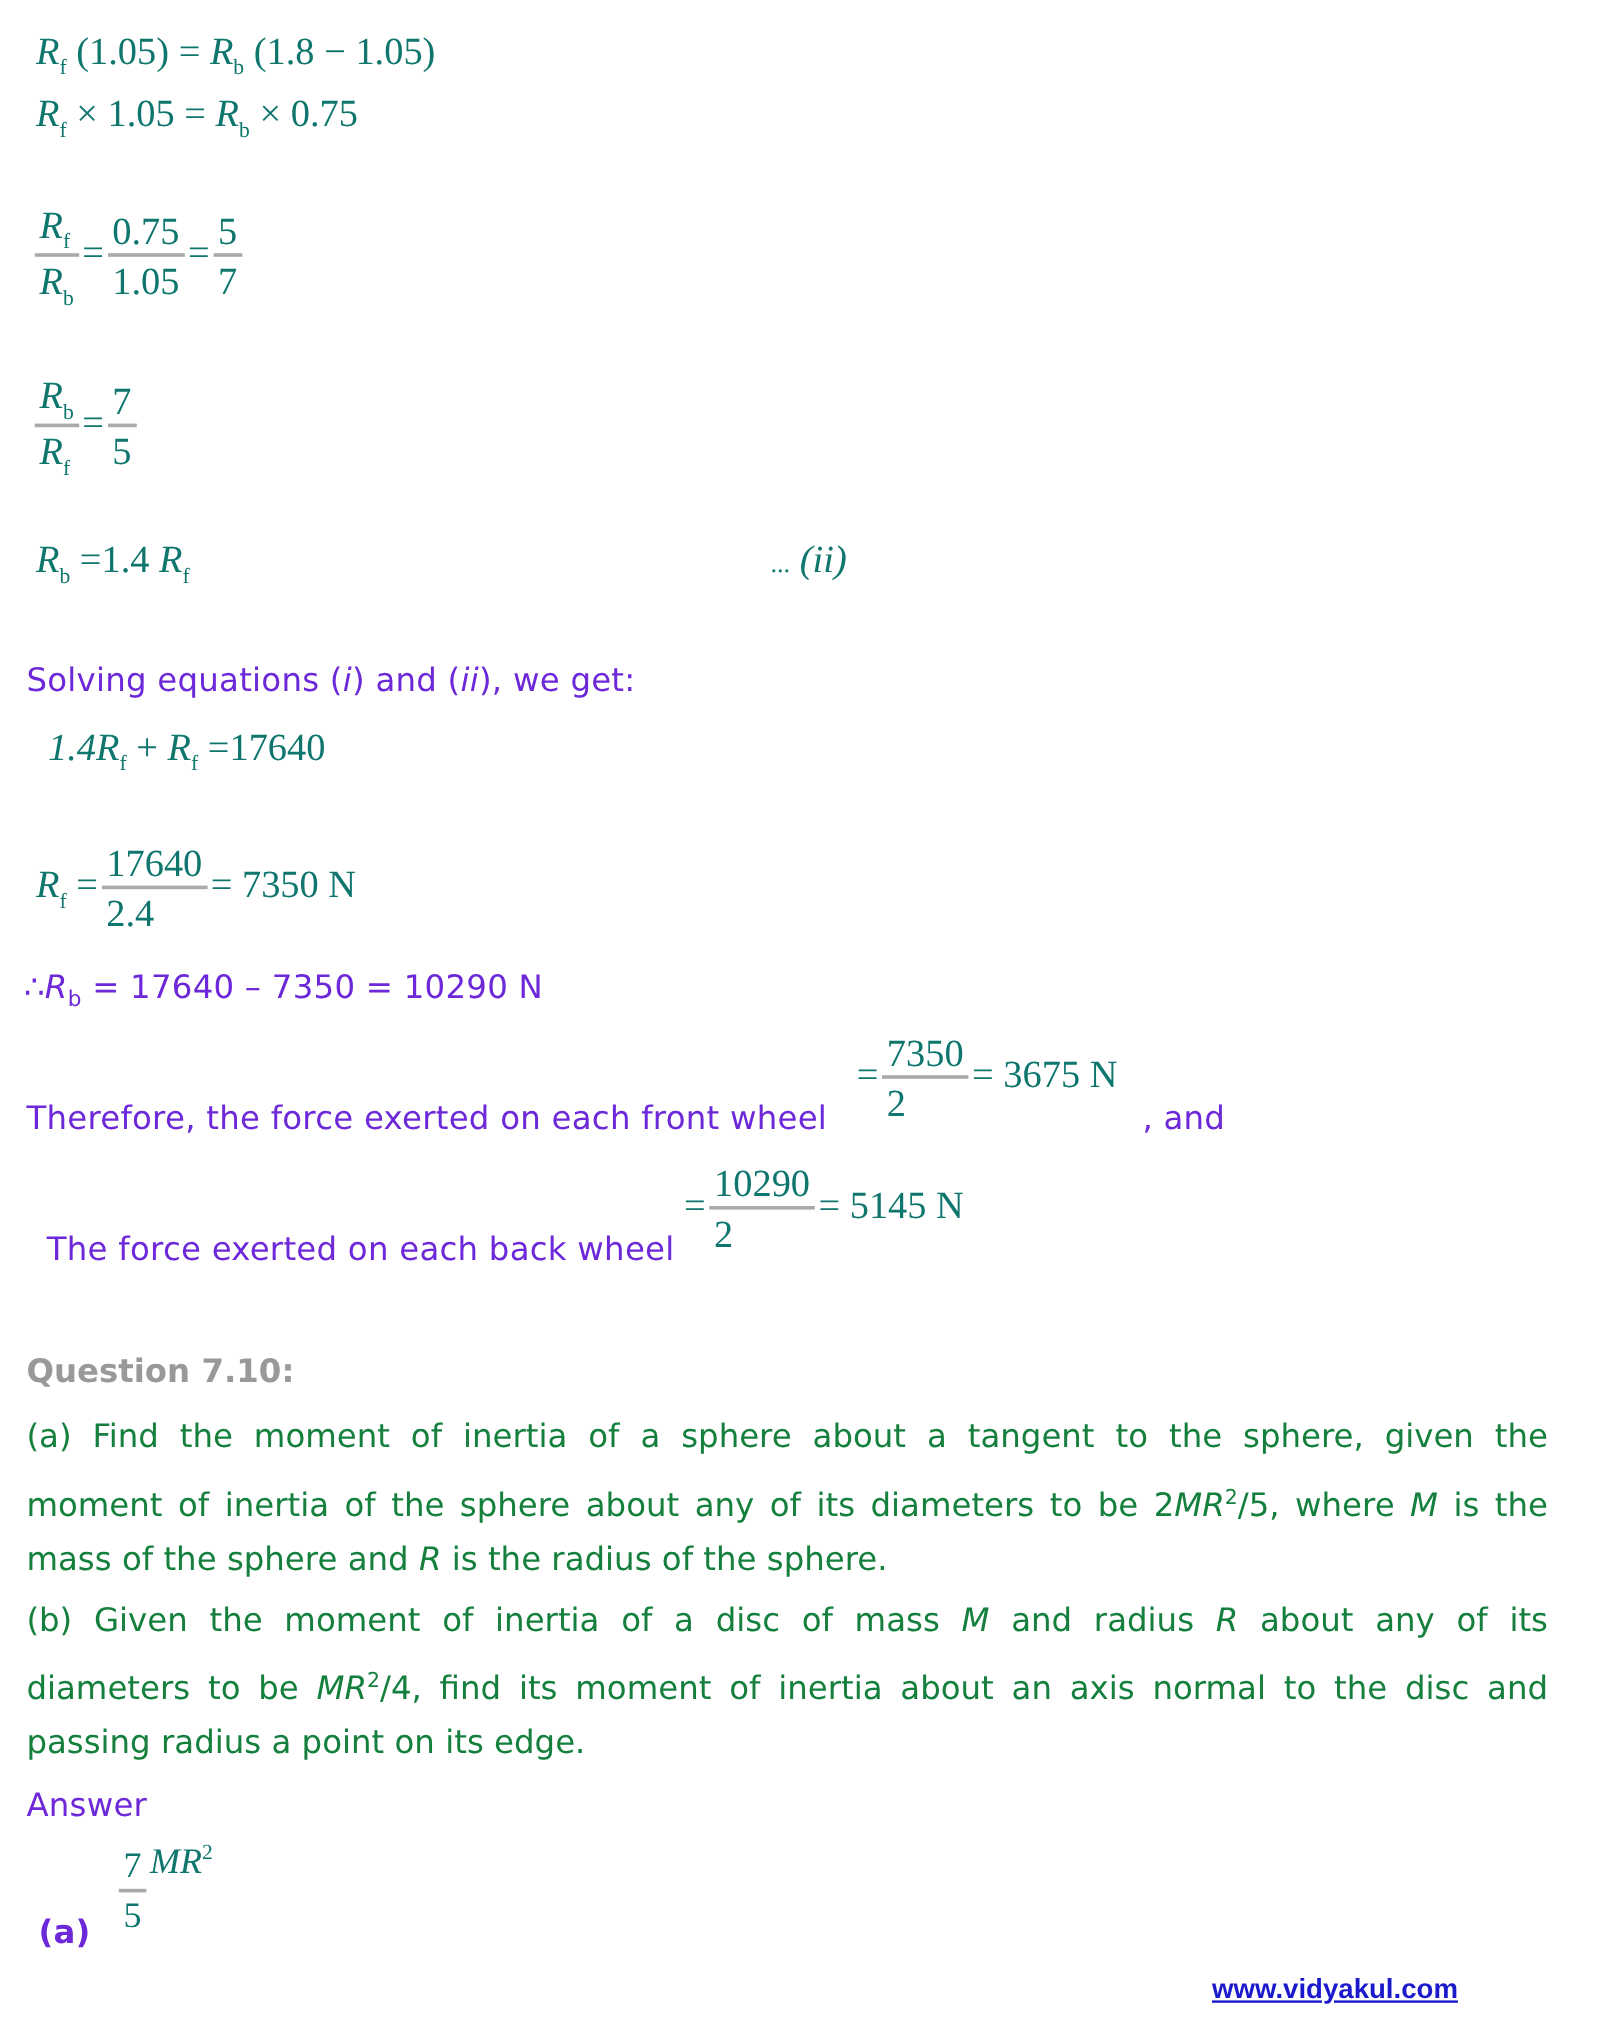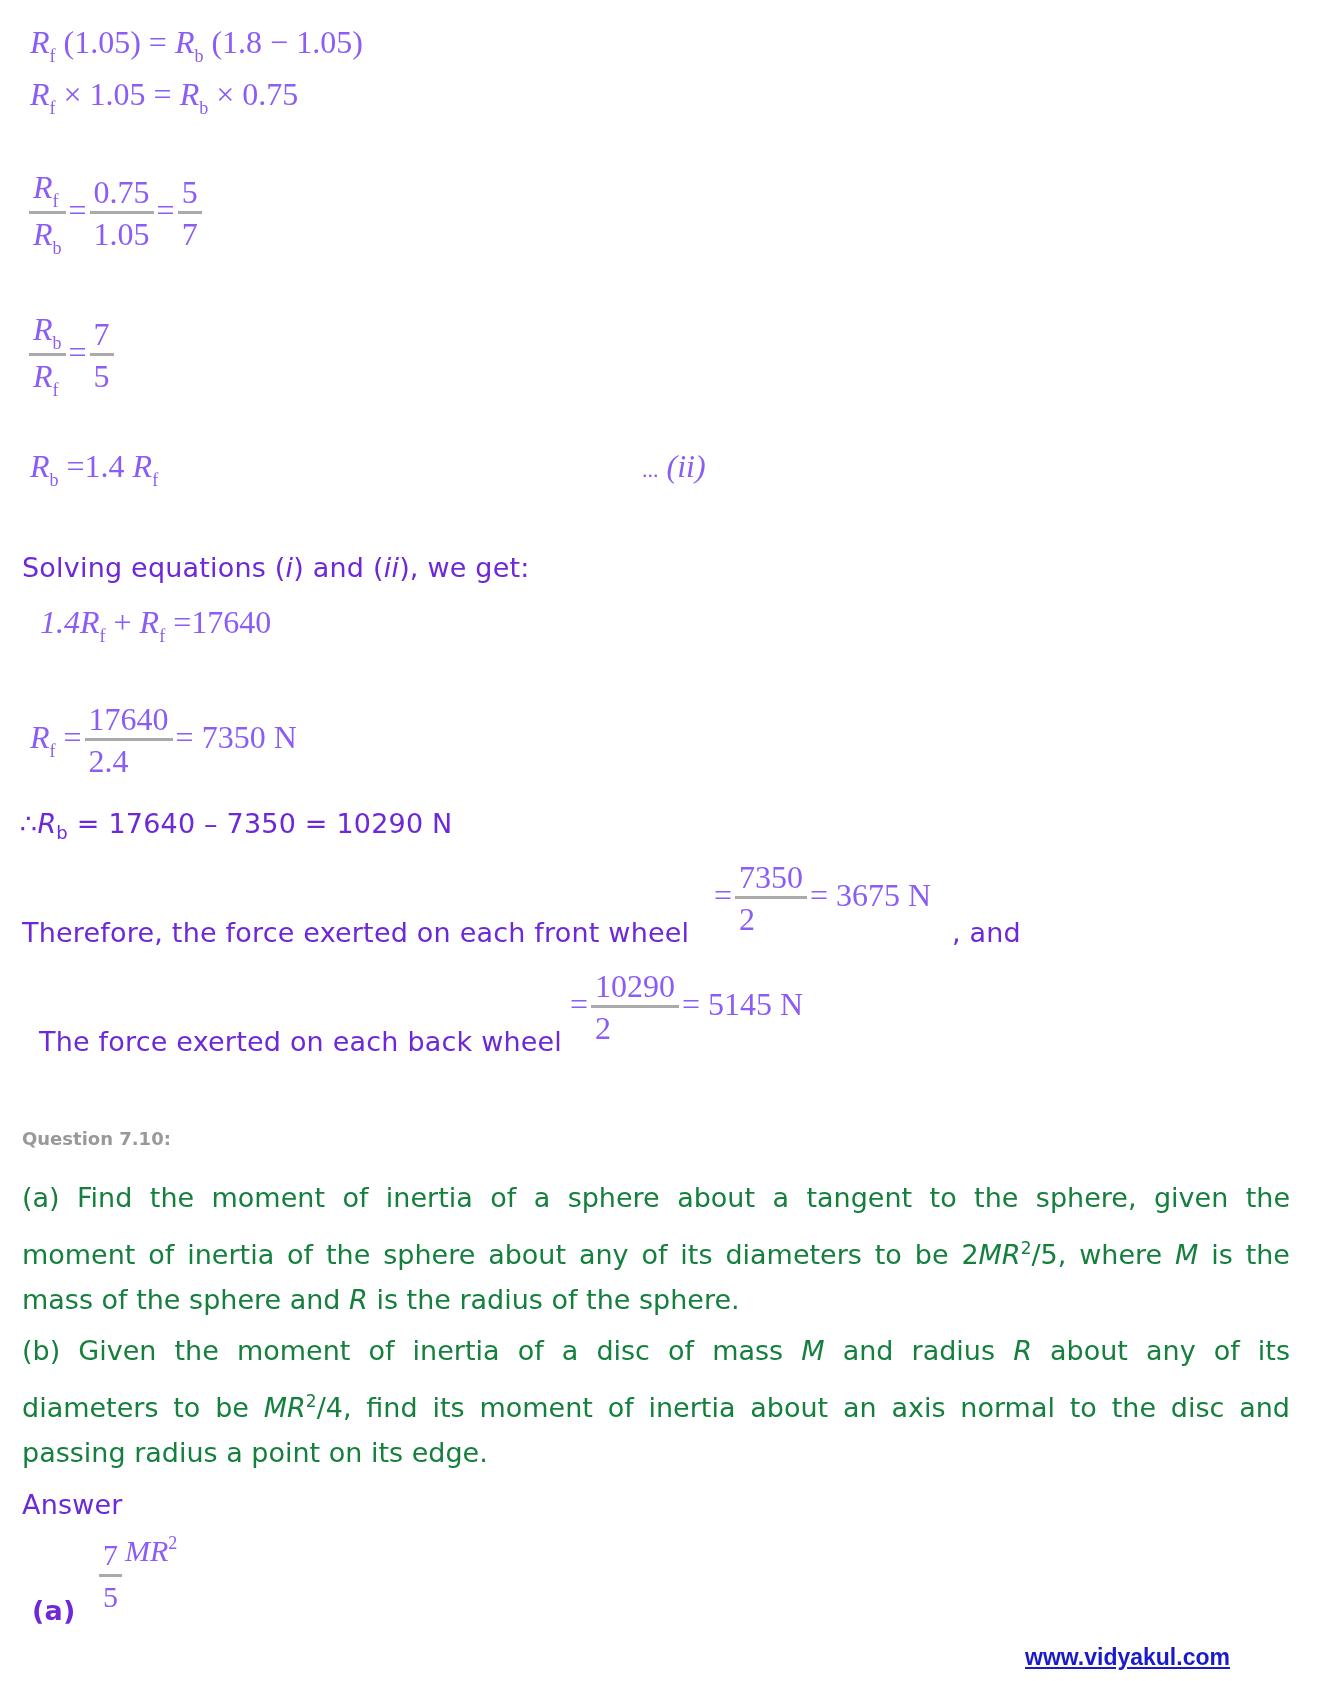--- a/index.html
+++ b/index.html
@@ -1,32 +1,32 @@
 <!DOCTYPE html>
 <html><head>
 <meta charset="utf-8">
 <style>
   html, body { margin:0; padding:0; background:#ffffff; }
   body { width:1337px; height:1681px; position:relative; overflow:hidden; color:#111; }
-  .math { font-family:"Liberation Serif", "DejaVu Serif", serif; font-size:32px; color:#8b5cf6; position:absolute; white-space:nowrap; }
+  .math { font-family:"Liberation Serif", "DejaVu Serif", serif; font-size:32px; color:#0f766e; position:absolute; white-space:nowrap; }
   .math i { font-style:italic; }
   .sub { font-size:18px; position:relative; top:9px; font-style:normal; }
   .sup { font-size:18px; position:relative; top:-14px; }
   .text { font-family:"DejaVu Sans", sans-serif; font-size:27px; color:#6d28d9; position:absolute; white-space:nowrap; letter-spacing:0.2px; }
   .frac { display:inline-flex; flex-direction:column; vertical-align:middle; margin:0 3px; }
   .frac .num { padding:0 4px; line-height:38px; }
   .frac .bar { height:3px; background:#aaa; align-self:stretch; }
   .frac .den { padding:0 4px; line-height:40px; }
-  .q-title { font-family:"DejaVu Sans", sans-serif; font-weight:bold; color:#999; font-size:18px; position:absolute; }
+  .q-title { font-family:"DejaVu Sans", sans-serif; font-weight:bold; color:#999; font-size:27px; position:absolute; }
   .para { font-family:"DejaVu Sans", sans-serif; font-size:27px; color:#15803d; position:absolute; left:22px; width:1268px; text-align:justify; text-align-last:justify; line-height:51px; }
   .para.last { text-align-last:left; }
   .para i { font-style:italic; }
   .para sup { font-size:17px; }
   .bold { font-weight:bold; }
-  .link { font-family:"Liberation Sans", sans-serif; font-weight:bold; color:#1a1acc; text-decoration:underline; font-size:23px; position:absolute;margin-left:15px; }
+  .link { font-family:"Liberation Sans", sans-serif; font-weight:bold; color:#1a1acc; text-decoration:underline; font-size:23px; position:absolute; }
 </style>
 </head>
 <body>
 
 <div class="math" style="left:30px;top:24px;">
   <i>R</i><span class="sub">f</span>
   <span>(1.05)</span>
   <span>=</span>
   <i>R</i><span class="sub">b</span>
   <span>(1.8 − 1.05)</span>

